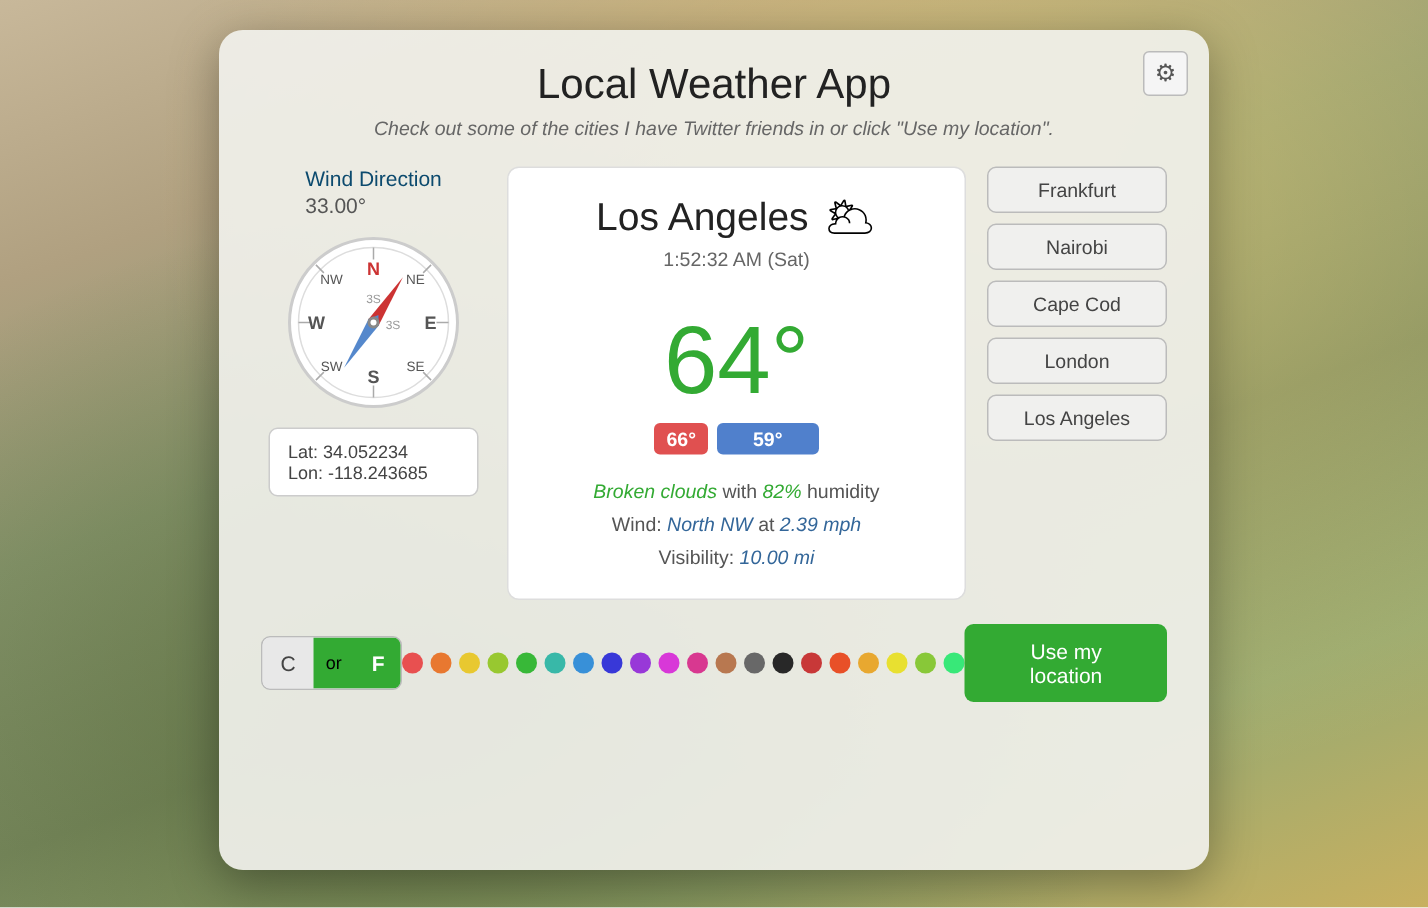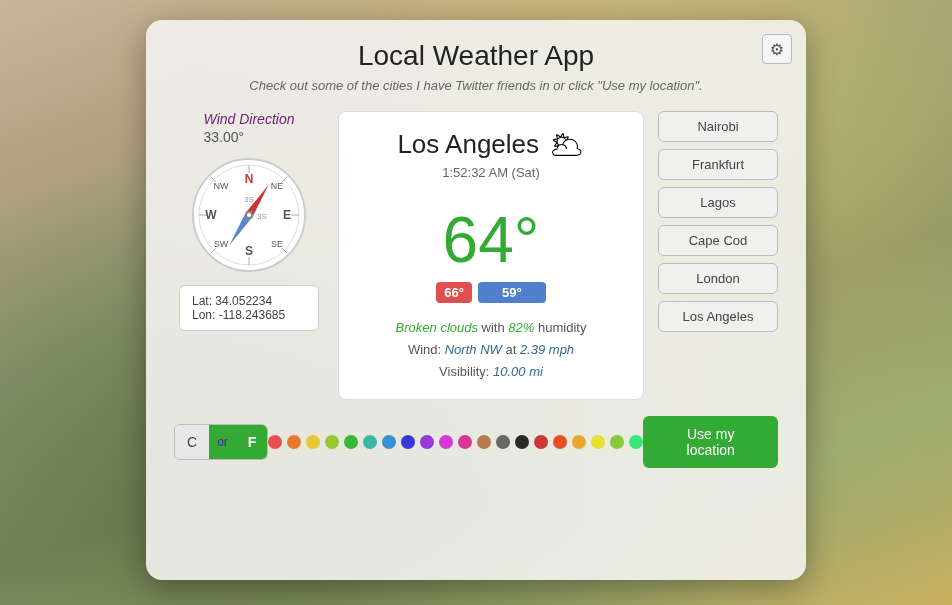--- a/index.html
+++ b/index.html
@@ -88,22 +88,21 @@
       flex-direction: column;
       align-items: center;
       gap: 10px;
       width: 150px;
       flex-shrink: 0;
     }
 
     .wind-label {
       text-align: left;
       font-size: 14px;
-      color: #701a75;
-      font-style: italic;
+      color: #0c4a6e;
     }
     .wind-degrees {
       font-size: 14px;
       color: #555;
       margin-top: 2px;
     }
 
     .compass {
       width: 120px;
       height: 120px;
@@ -243,21 +242,21 @@
       height: 100%;
       display: flex;
       align-items: center;
       cursor: pointer;
       background: #e8e8e8;
     }
 
     .unit-or {
       padding: 0 8px;
       font-size: 12px;
-      color: #4c1d95;
+      color: #000000;
       background: #3a3;
       height: 100%;
       display: flex;
       align-items: center;
     }
 
     .unit-f {
       padding: 0 12px;
       font-size: 14px;
       color: #fff;
@@ -387,23 +386,22 @@
           <span class="highlight-blue">2.39 mph</span>
         </div>
         <div>
           <span>Visibility: </span>
           <span class="highlight-blue">10.00 mi</span>
         </div>
       </div>
     </div>
 
     <div class="right-panel">
-    <button class="city-btn">Nairobi</button>
-        <button class="city-btn">Frankfurt</button>
-        <button class="city-btn">Lagos</button>
+    <button class="city-btn">Frankfurt</button>
+        <button class="city-btn">Nairobi</button>
         <button class="city-btn">Cape Cod</button>
         <button class="city-btn">London</button>
         <button class="city-btn">Los Angeles</button>
       </div>
 
   </div>
 
   <div class="bottom-bar">
     <div class="unit-toggle">
       <span class="unit-c">C</span>

